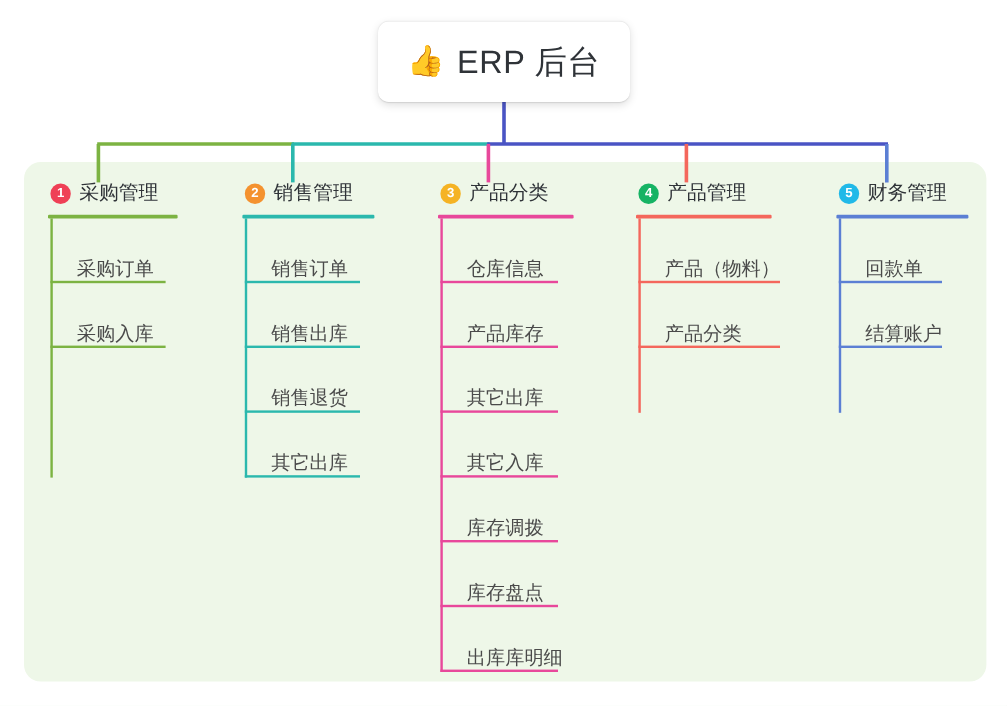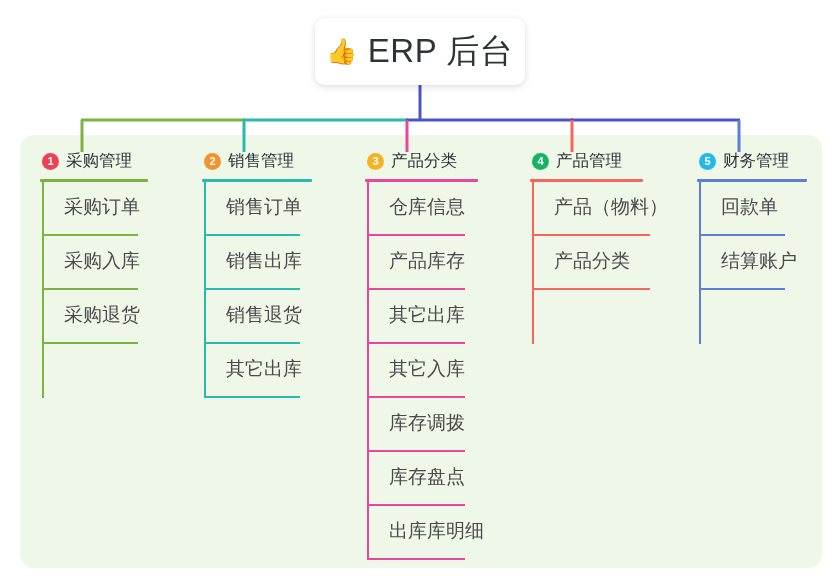--- a/index.html
+++ b/index.html
@@ -31,21 +31,21 @@
     justify-content: center;
     gap: 10px;
     box-sizing: border-box;
   }
   #root-node .root-emoji {
     font-size: 25px;
     line-height: 1;
     display: inline-block;
   }
   #root-node .root-title {
-    font-size: 33px;
+    font-size: 27px;
     color: #2f3338;
     letter-spacing: 0.5px;
     white-space: nowrap;
   }
 
   
   #connectors {
     position: absolute;
     left: 0;
     top: 0;
@@ -112,22 +112,22 @@
     width: 2px;
   }
   .leaf {
     position: relative;
     height: 54px;
     box-sizing: border-box;
   }
   .leaf-text {
     position: absolute;
     left: 22px;
-    bottom: 16px;
-    font-size: 19px;
+    bottom: 1px;
+    font-size: 16px;
     color: #4a4a4a;
     white-space: nowrap;
   }
   .leaf-rule {
     position: absolute;
     left: 0;
     bottom: 0;
     height: 2px;
   }
 </style>
@@ -164,24 +164,20 @@
       <div class="leaf-list">
         <div class="spine" style="background: rgb(124, 179, 66); height: 216px;"></div>
         <div class="leaf">
           <span class="leaf-text">采购订单</span>
           <div class="leaf-rule" style="width: 96px; background: rgb(124, 179, 66);"></div>
         </div>
         <div class="leaf">
           <span class="leaf-text">采购入库</span>
           <div class="leaf-rule" style="width: 96px; background: rgb(124, 179, 66);"></div>
         </div>
-        <div class="leaf">
-          <span class="leaf-text">采购退货</span>
-          <div class="leaf-rule" style="width: 96px; background: rgb(124, 179, 66);"></div>
-        </div>
       </div>
     </div>
     <div class="column" style="left: 202px; top: 143px;">
       <div class="col-head">
         <span class="badge" style="background: rgb(244, 146, 47);">2</span>
         <span class="col-title">销售管理</span>
       </div>
       <div class="head-rule" style="width: 110px; background: rgb(43, 184, 173);"></div>
       <div class="leaf-list">
         <div class="spine" style="background: rgb(43, 184, 173); height: 216px;"></div>

